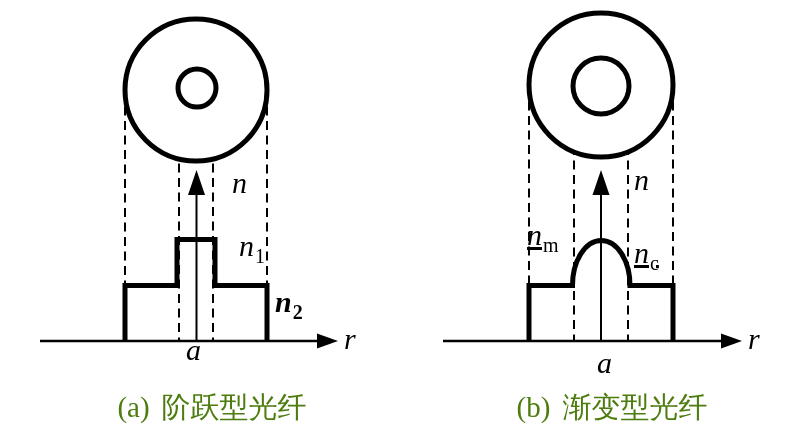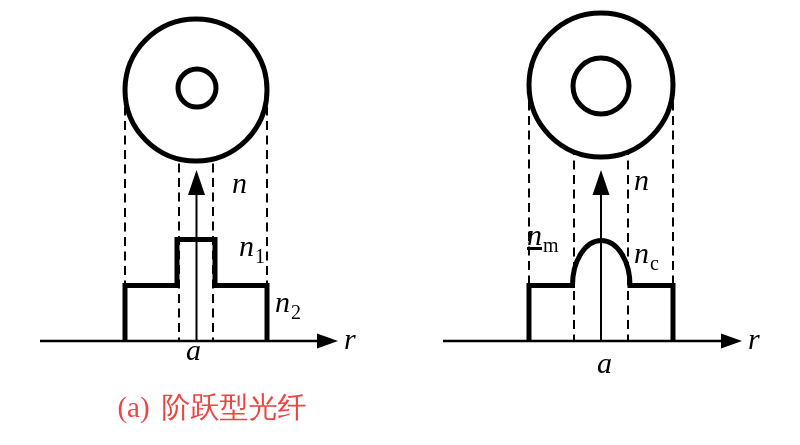--- a/index.html
+++ b/index.html
@@ -28,21 +28,21 @@
     top: 7px;
     left: 1px;
   }
   .cap {
     position: absolute;
     width: 320px;
     text-align: center;
     font-family: "Liberation Serif", "DejaVu Serif", serif;
     font-size: 29px;
     line-height: 1.1;
-    color: #ef4444;
+    color: #4d7c0f;
     white-space: nowrap;
   }
   .cap .idx { margin-right: 12px; }
 </style>
 </head>
 <body>
 
 <div id="stage">
 
   <svg id="draw-layer" width="800" height="445" viewBox="0 0 800 445">
@@ -87,32 +87,33 @@
       <polygon points="742,341 721,333.5 721,348.5" fill="#000" stroke="none"></polygon>
 
       <path d="M 529 341 L 529 285.5 L 572.5 285.5 A 28.75 45 0 0 1 630 285.5 L 673 285.5 L 673 341" stroke-width="5" stroke-linejoin="miter"></path>
     </g>
   </svg>
 
   <div class="ml" style="left:232px; top:168px;">n</div>
 
   <div class="ml" style="left:239px; top:231px;"><span>n</span><span class="sub">1</span></div>
 
-  <div class="ml" style="left:275px; top:287px;"><span>n</span><span class="sub">2</span></div>
+  <div class="ml" style="left:275px; top:287px;font-weight:bold;"><span>n</span><span class="sub">2</span></div>
 
   <div class="ml" style="left:186px; top:335px;">a</div>
 
   <div class="ml" style="left:344px; top:324px;">r</div>
 
   <div class="ml" style="left:634px; top:165px;">n</div>
 
   <div class="ml" style="left:527px; top:220px;text-decoration:underline;"><span>n</span><span class="sub">m</span></div>
 
-  <div class="ml" style="left:634px; top:238px;"><span>n</span><span class="sub">c</span></div>
+  <div class="ml" style="left:634px; top:238px;text-decoration:underline;"><span>n</span><span class="sub">c</span></div>
 
   <div class="ml" style="left:597px; top:348px;">a</div>
 
   <div class="ml" style="left:748px; top:324px;">r</div>
 
   <div class="cap" style="left:52px; top:392px;"><span class="idx">(a)</span><span>阶跃型光纤</span></div>
 
+  <div class="cap" style="left:452px; top:392px;"><span class="idx">(b)</span><span>渐变型光纤</span></div>
 
 </div>
 
 </body></html>

